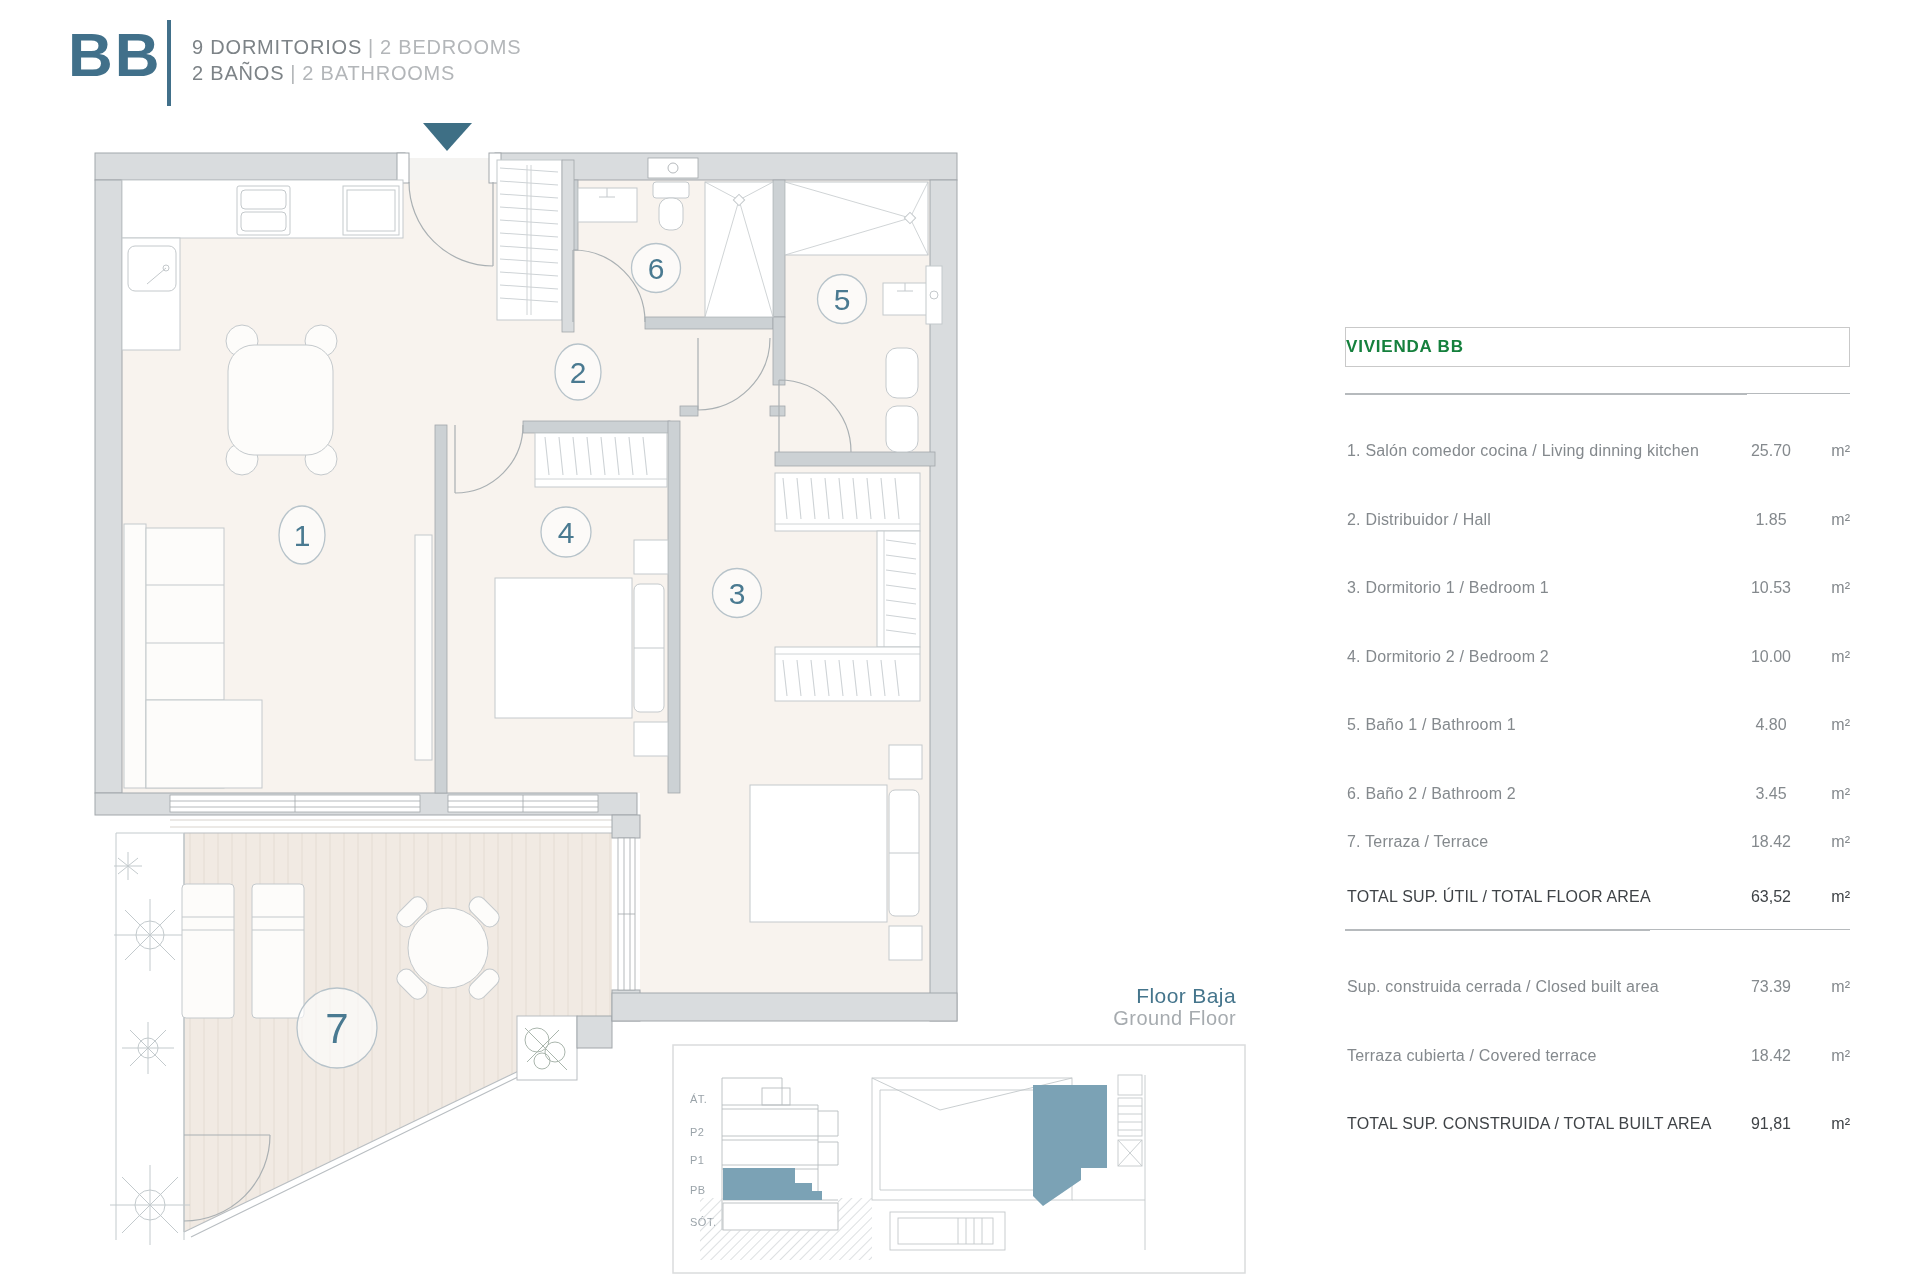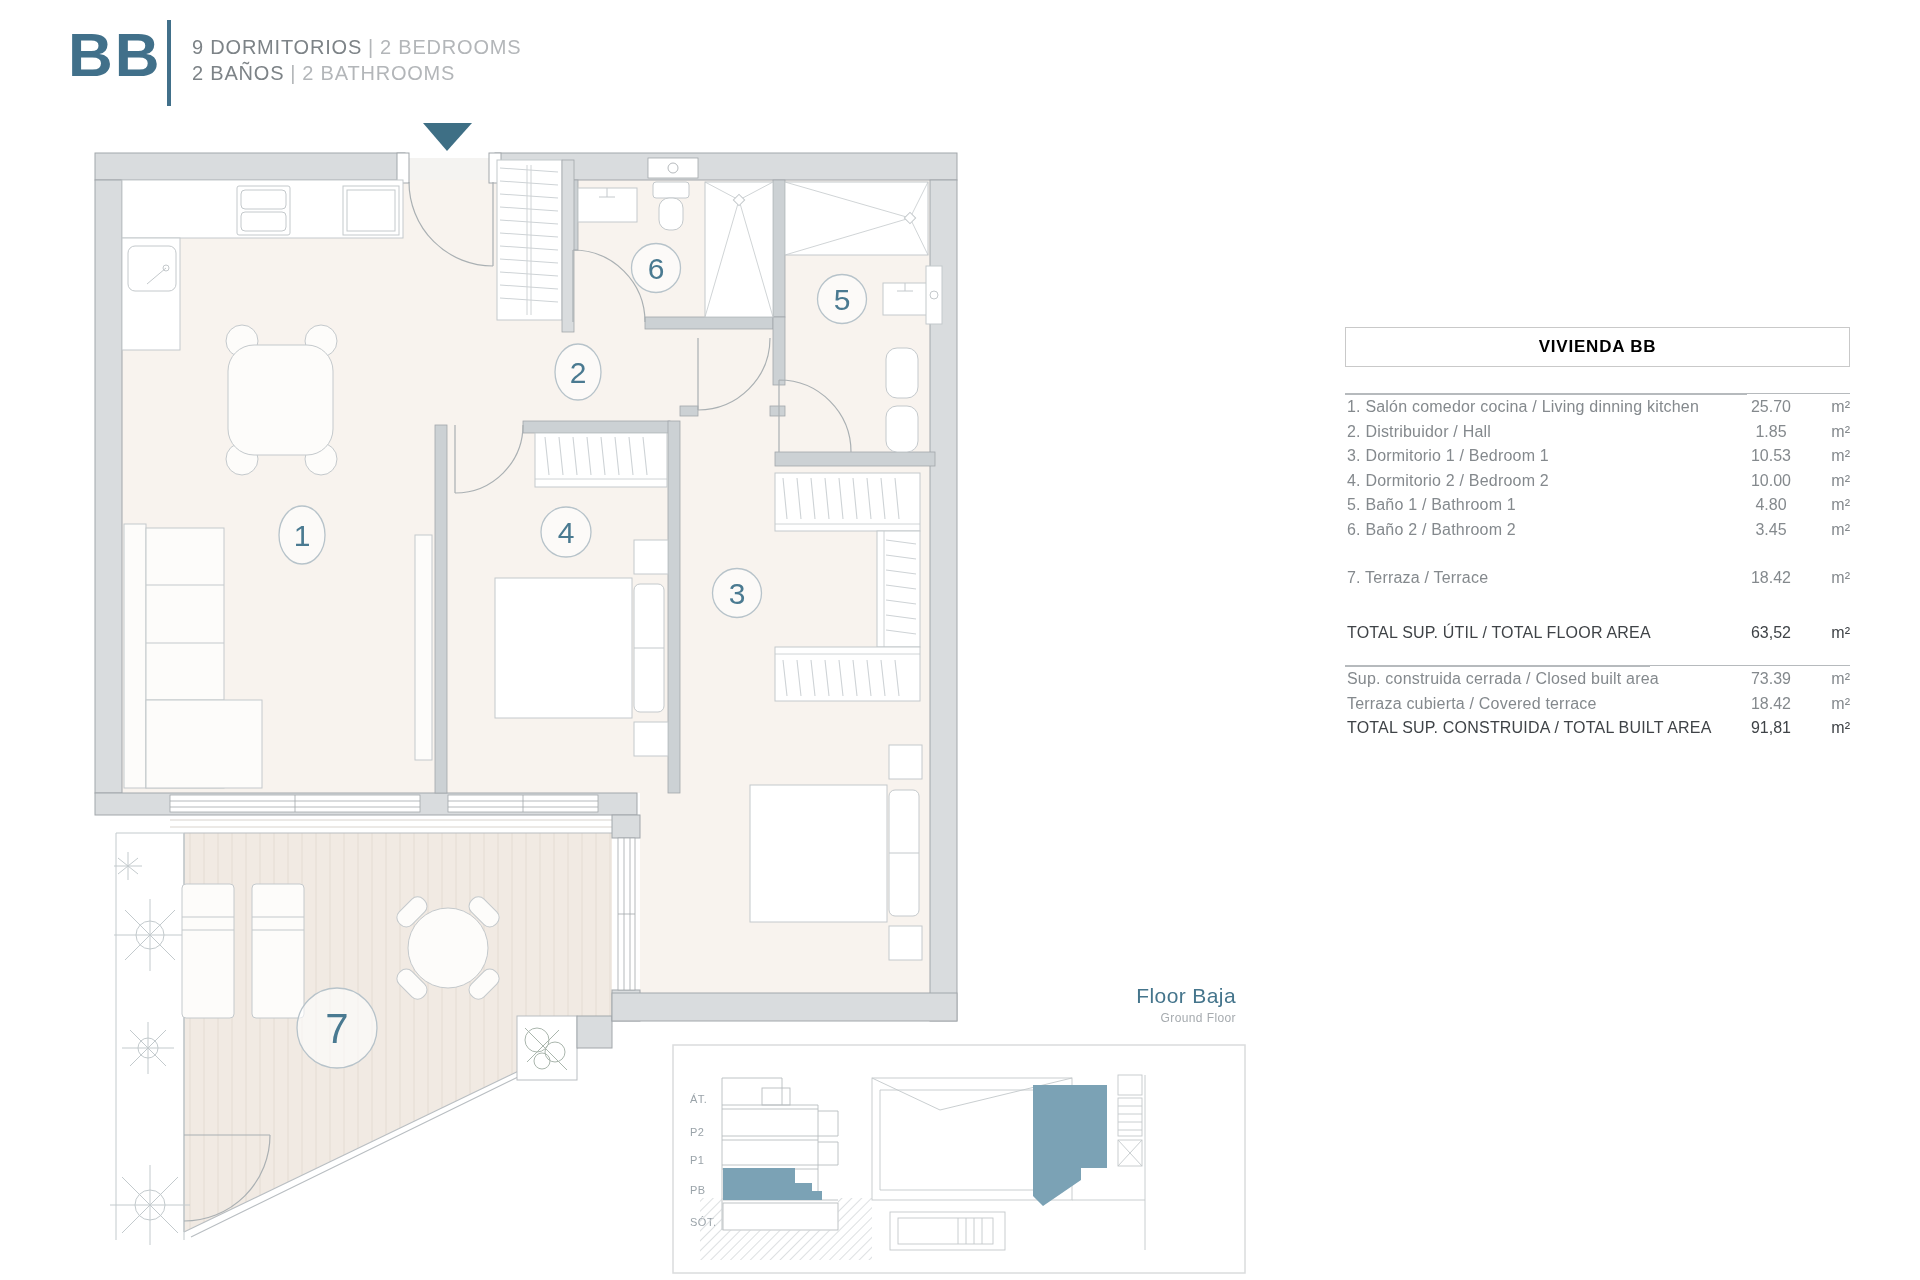--- a/index.html
+++ b/index.html
@@ -11,40 +11,40 @@
   .hdr-divider{position:absolute;left:167px;top:20px;width:4px;height:86px;background:#41708a;}
   .hdr-lines{position:absolute;left:192px;top:36px;}
   .hdr-line{font-size:20px;letter-spacing:.8px;height:26px;white-space:nowrap;}
   .hdr-primary{color:#7d8387;}
   .hdr-sep{color:#b3b6b9;padding:0 6px;}
   .hdr-secondary{color:#b3b6b9;}
   
   #plansvg{position:absolute;left:0;top:0;}
   
   .area-table{position:absolute;left:1345px;top:327px;width:505px;color:#84898d;font-size:16px;}
-  .title-box{height:38px;border:1px solid #c9c9c9;text-align:center;line-height:38px;
-             font-weight:bold;font-size:17px;color:#000000;letter-spacing:.8px;}
+  .title-box{height:38px;border:1px solid #c9c9c9;text-align:left;line-height:38px;
+             font-weight:bold;font-size:17px;color:#15803d;letter-spacing:.8px;}
   .sec1{margin-top:26px;}
   .sec-rule{height:1px;background:#b6babd;}
   .sec-header{font-size:16px;color:#3f4347;letter-spacing:.4px;padding:6px 0 4px 2px;white-space:nowrap;}
   .sub-rule{height:1px;background:#b6babd;}
   .rule-1{width:402px;}
   .rule-2{width:305px;}
-  .trow{display:flex;height:24.5px;align-items:center;white-space:nowrap;}
+  .trow{display:flex;height:24.5px;align-items:center;white-space:nowrap;margin-top:44px;}
   .trow .lbl{flex:1;padding-left:2px;letter-spacing:.2px;}
   .trow .val{width:66px;text-align:center;}
   .trow .unit{width:46px;text-align:right;}
   .gap24{margin-top:24px;}
   .gap30{margin-top:30px;}
   .total-row{color:#3f4347;}
   .sec2{margin-top:20px;}
   
   .floor-caption{position:absolute;left:1020px;top:984px;width:216px;text-align:right;line-height:23px;}
   .fc-primary{color:#45758c;font-size:21px;letter-spacing:.4px;}
-  .fc-secondary{color:#a6abaf;font-size:12px;letter-spacing:.4px;}
+  .fc-secondary{color:#a6abaf;font-size:20px;letter-spacing:.4px;}
 </style>
 </head>
 <body>
 
 <div class="logo">BB</div>
 <div class="hdr-divider"></div>
 <div class="hdr-lines">
   <div class="hdr-line"><span class="hdr-primary">9 DORMITORIOS</span><span class="hdr-sep">|</span><span class="hdr-secondary">2 BEDROOMS</span></div>
   <div class="hdr-line"><span class="hdr-primary">2 BAÑOS</span><span class="hdr-sep">|</span><span class="hdr-secondary">2 BATHROOMS</span></div>
 </div>

